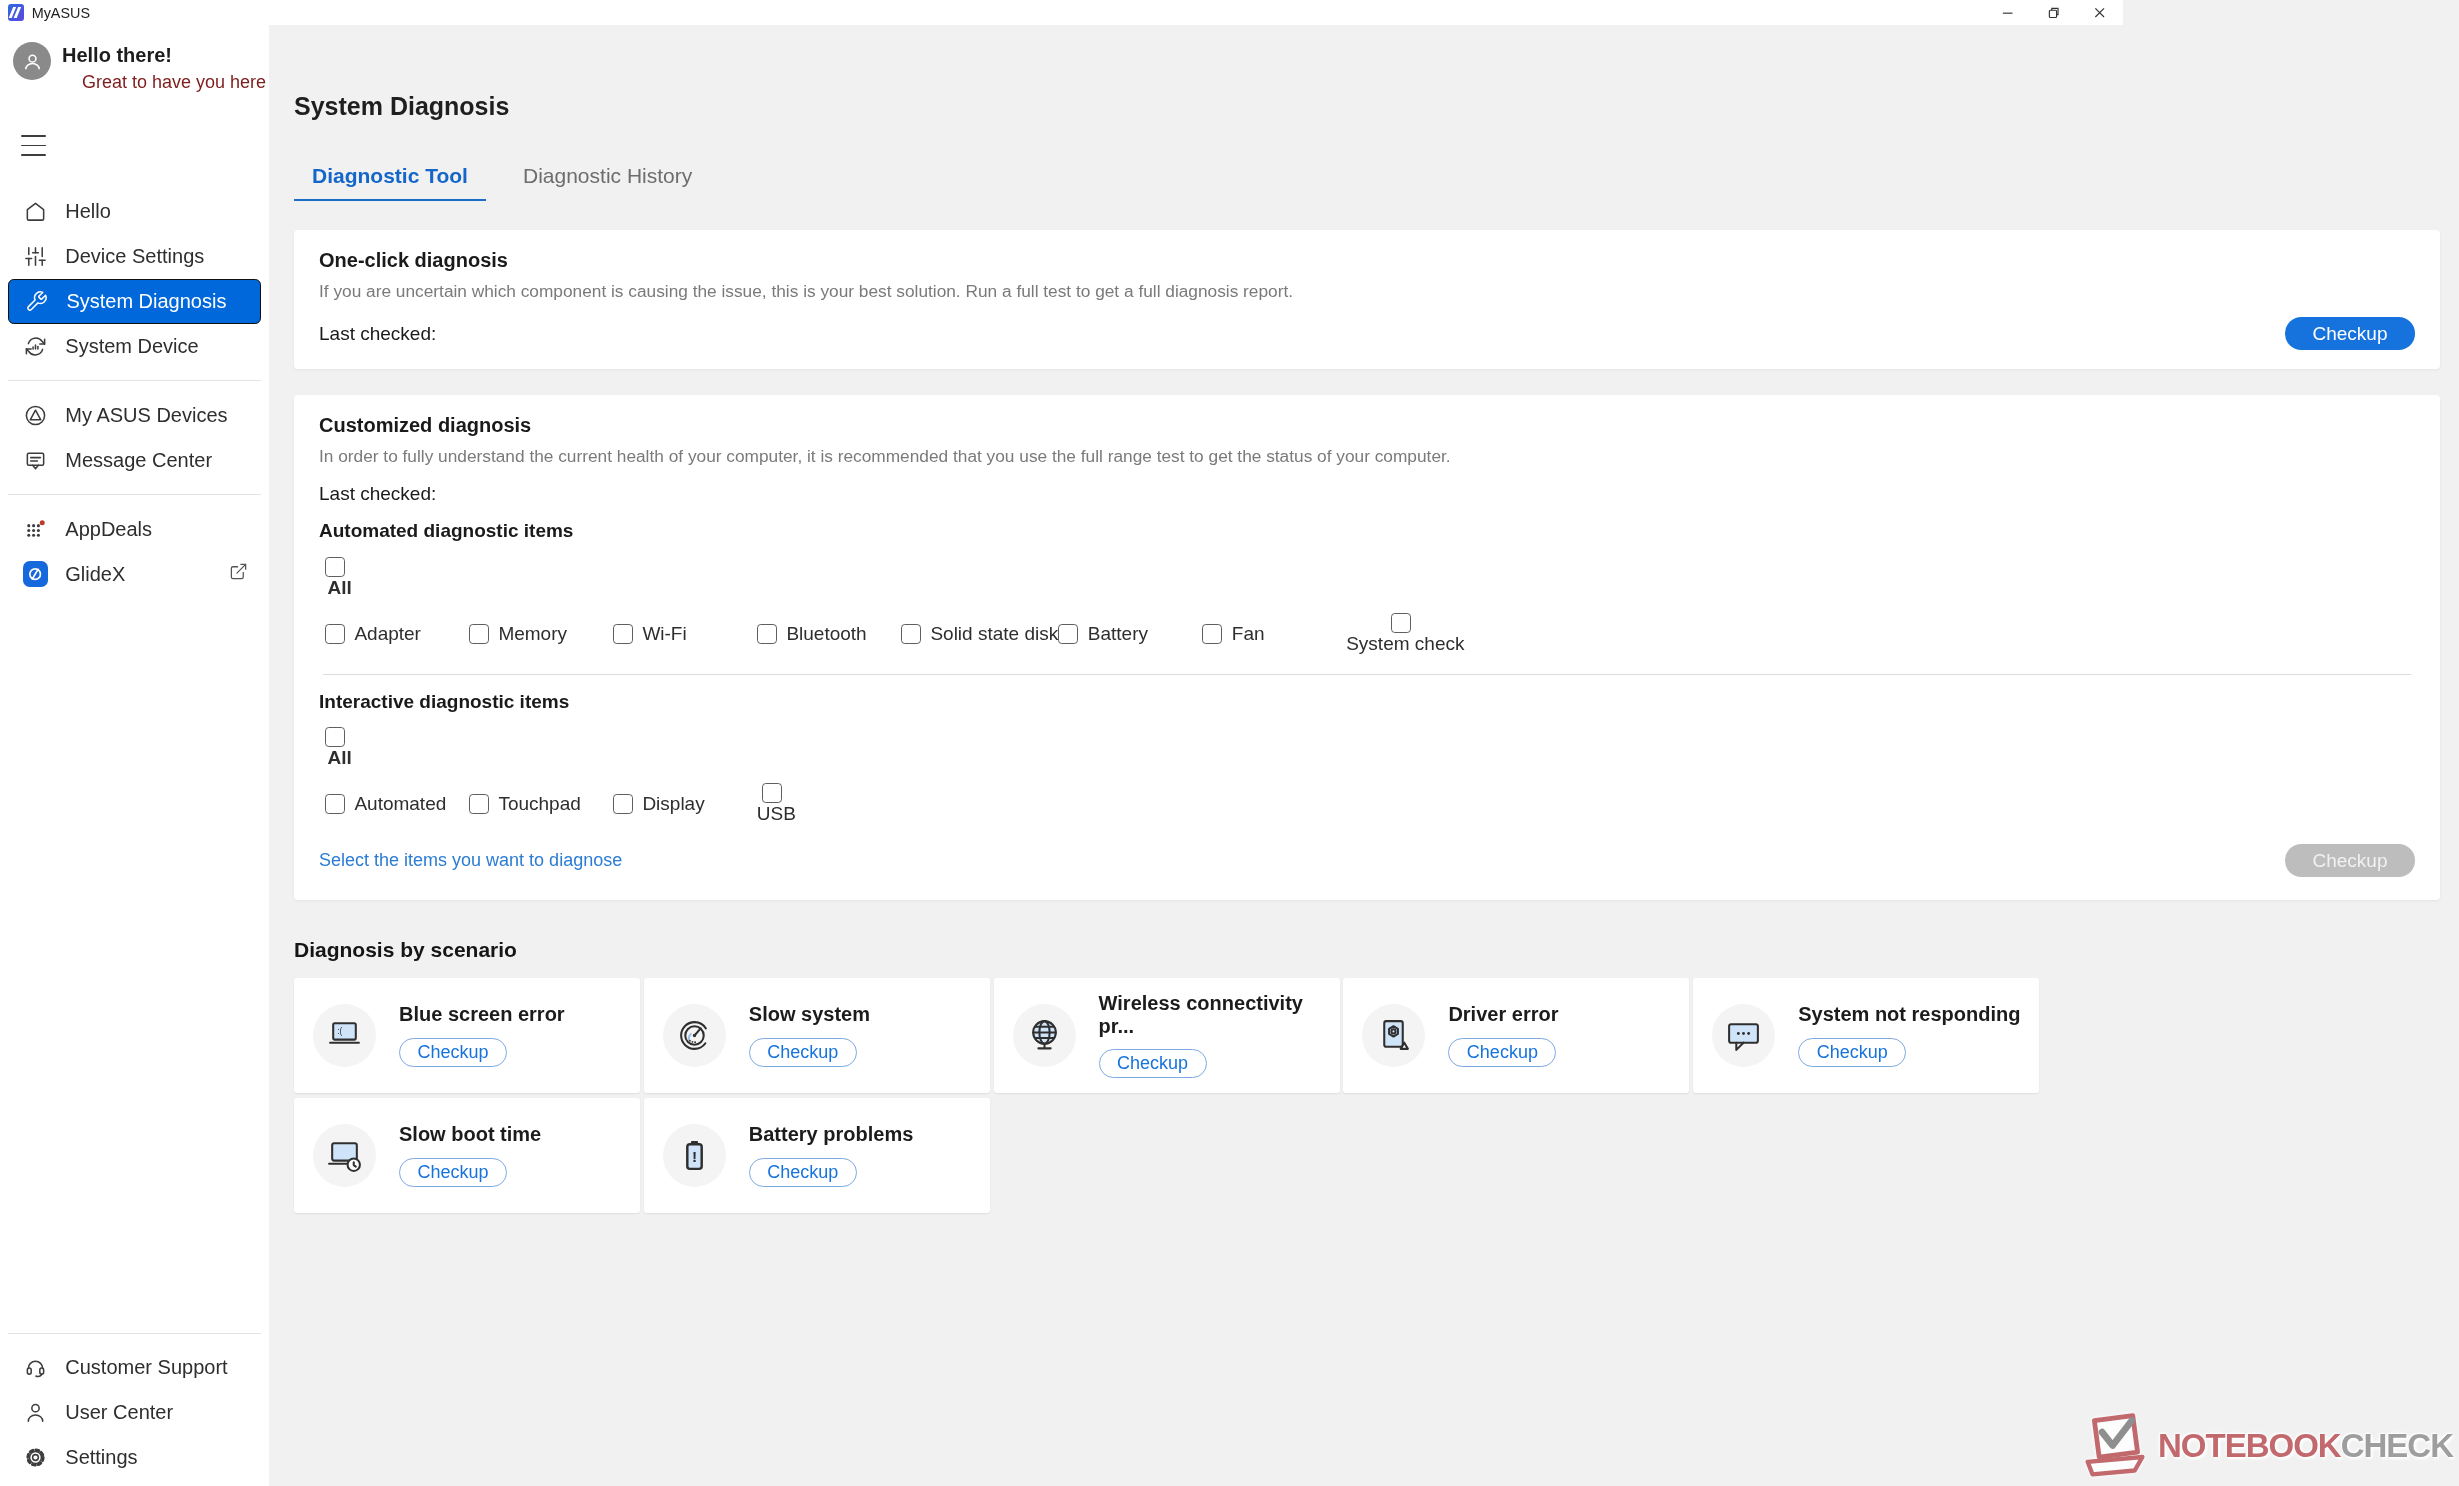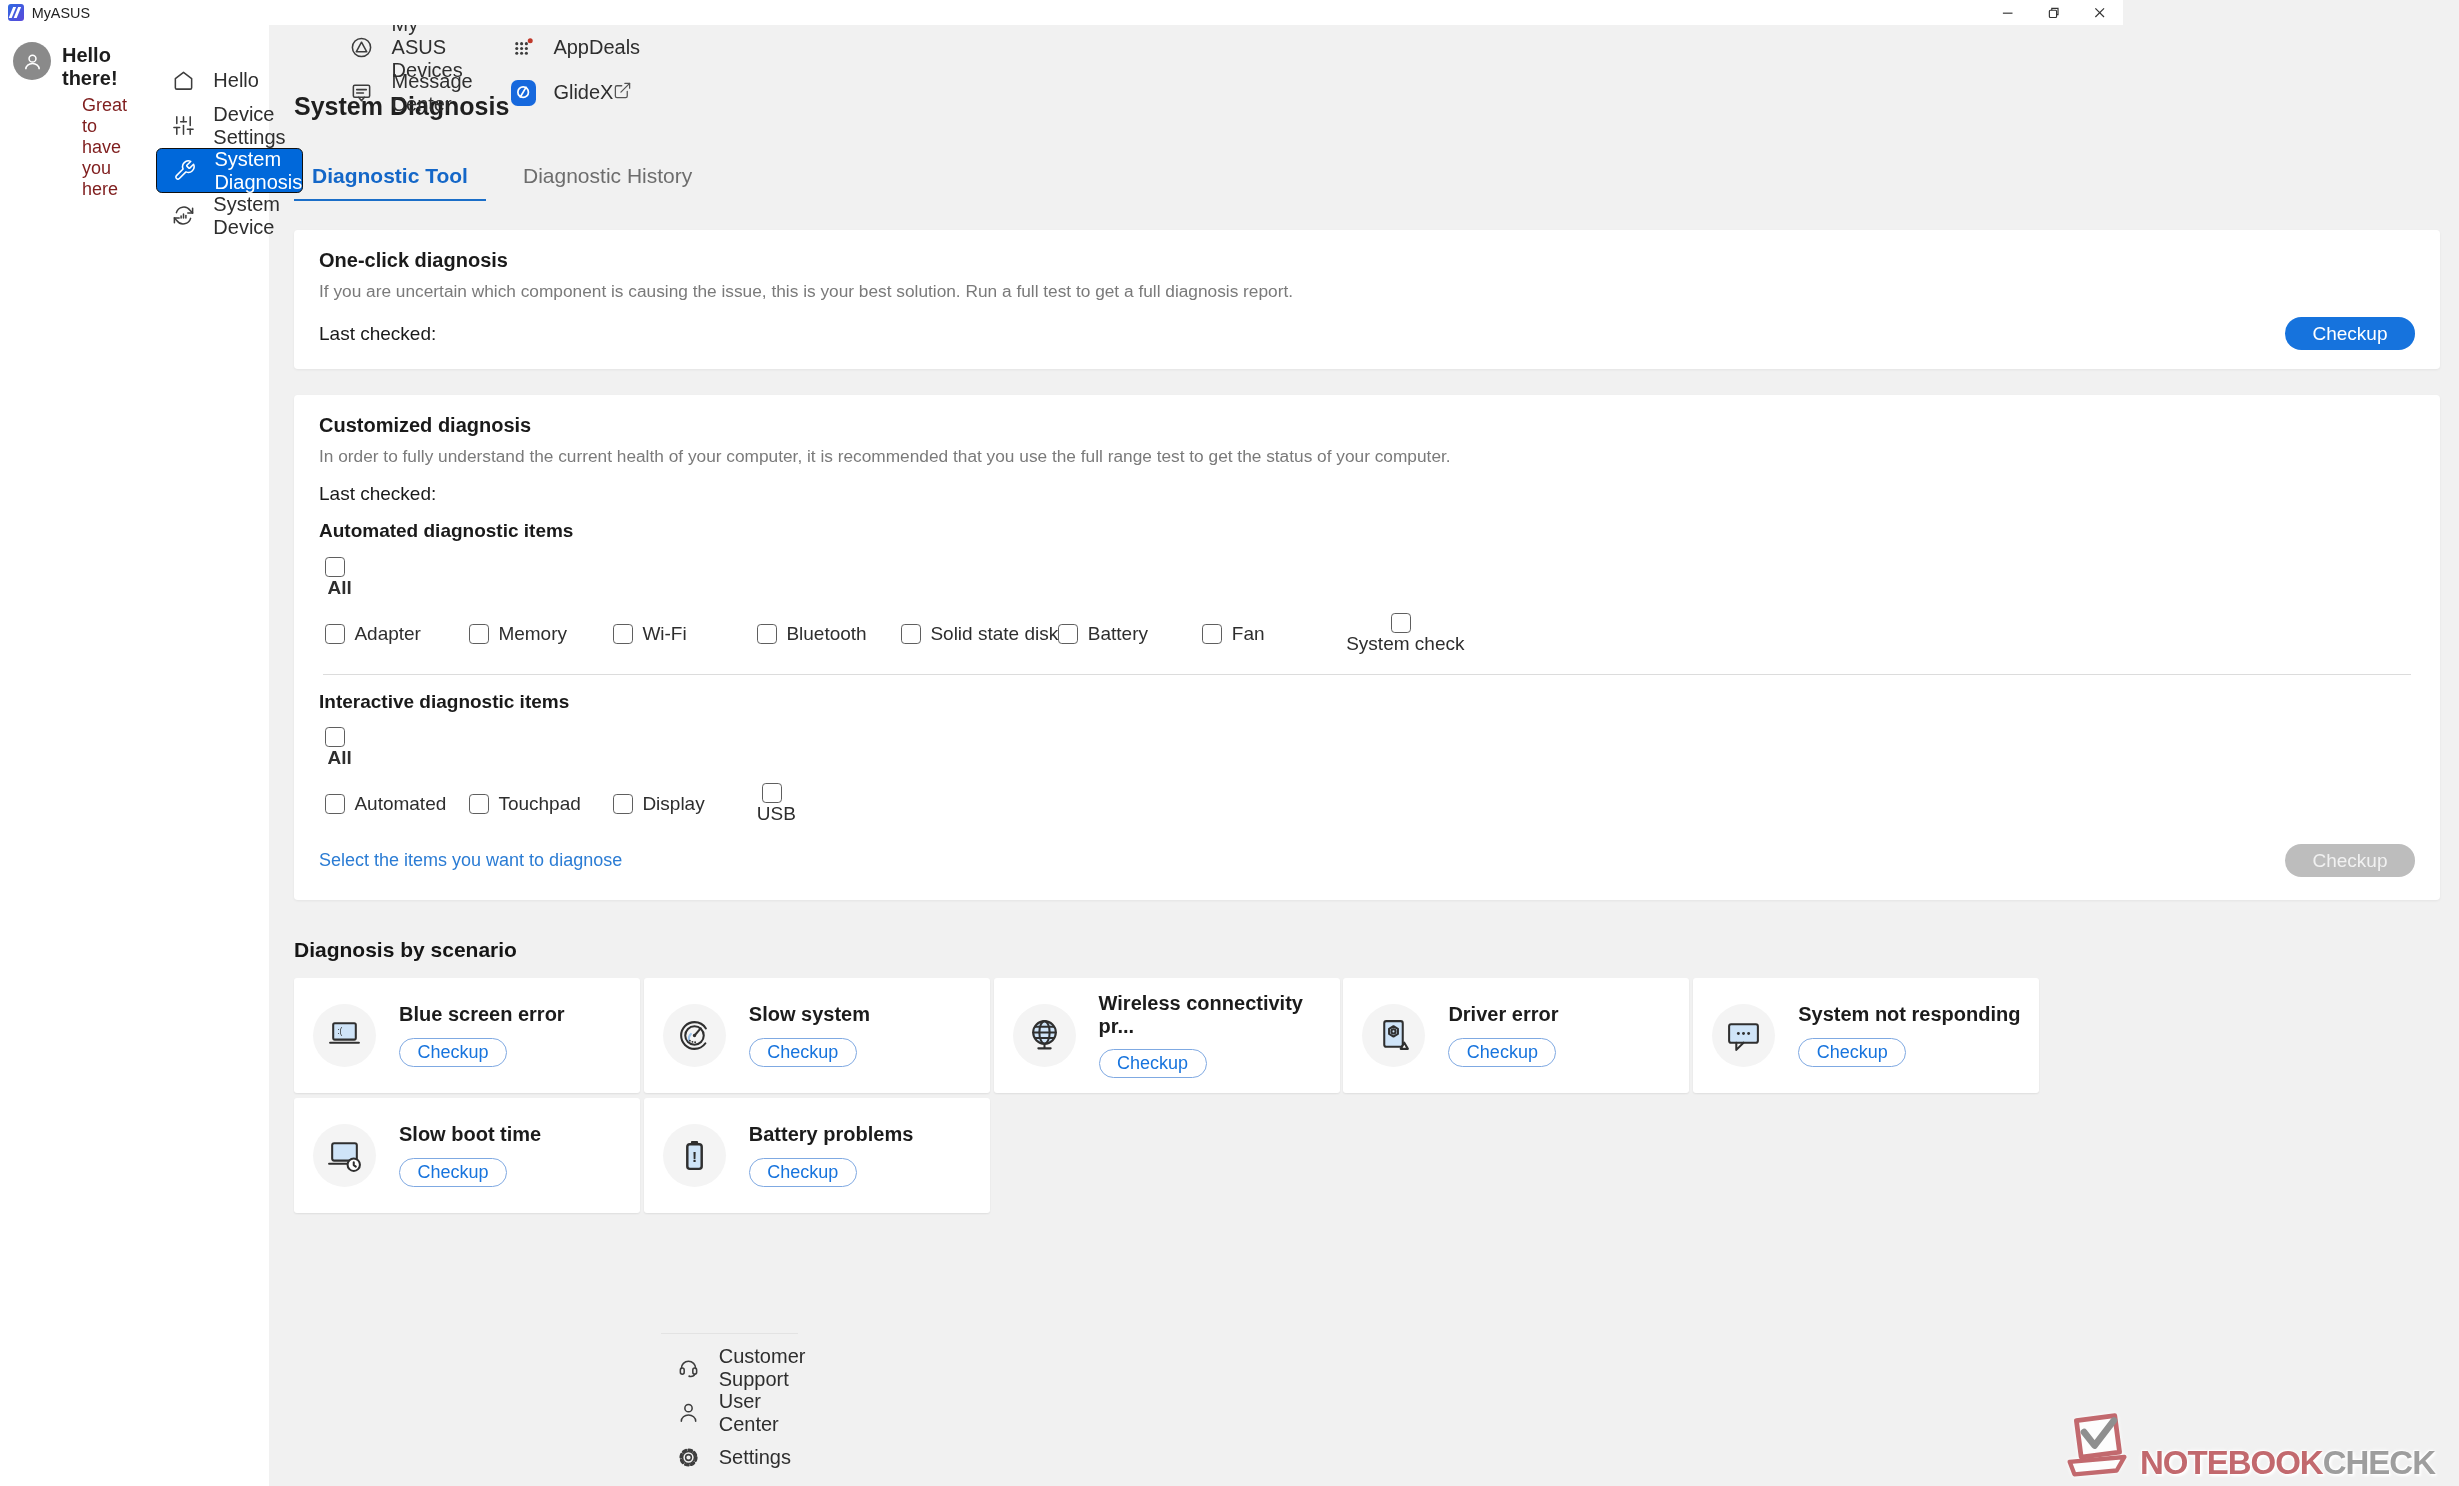--- a/index.html
+++ b/index.html
@@ -13,21 +13,21 @@
     background:linear-gradient(135deg,#2f6ae2,#5a49da); position:relative; overflow:hidden; }
   .tb-logo i { position:absolute; top:2.9px; width:2.9px; height:10.6px; background:#fff; transform:skewX(-22deg); }
   .tb-logo i:nth-child(1){ left:3.8px; } .tb-logo i:nth-child(2){ left:8.6px; }
   .tb-title { font-size:14.4px; color:#222; }
   .tb-controls { margin-left:auto; display:flex; }
   .tb-btn { width:46px; height:25px; display:flex; align-items:center; justify-content:center; }
   .tb-btn svg { stroke:#333; stroke-width:1.2; fill:none; }
 
   
   .sidebar { position:absolute; left:0; top:25px; width:269px; height:1461px;
-    background:#fff; display:flex; z-index:20; }
+    background:#fff; display:flex; flex-direction:column; z-index:20; }
   .profile { display:flex; align-items:flex-start; padding:17.3px 0 0 13.4px; }
   .avatar { width:38px; height:38px; border-radius:50%; background:#8a8a8a; flex:none;
     display:flex; align-items:center; justify-content:center; }
   .profile-txt { margin-left:10.6px; padding-top:1.9px; }
   .profile-title { font-size:20px; font-weight:bold; color:#1d1d1d; }
   .profile-sub { font-size:18px; color:#7f1d1d; margin-top:4.8px;margin-left:20px; }
   .hamburger { margin:42px 0 0 21px; width:25px; height:21px; display:flex;
     flex-direction:column; justify-content:space-between; }
   .hamburger span { height:1.9px; background:#3d3d3d; border-radius:1px; }
   .nav { margin-top:33px; }
@@ -88,21 +88,21 @@
   .card { width:346px; height:115px; background:#fff; border-radius:2.9px;
     box-shadow:0 1px 1.9px rgba(0,0,0,.08); display:flex; align-items:center; padding-left:19px; }
   .card-circle { width:63px; height:63px; border-radius:50%; background:#f4f4f4; flex:none;
     display:flex; align-items:center; justify-content:center; }
   .card-body { margin-left:23px; display:flex; flex-direction:column; }
   .card-title { font-size:20px; font-weight:bold; color:#1c1c1c; }
   .card-body .btn-outline { margin-top:11.5px; align-self:flex-start; }
   .cicon { stroke:#2f2f2f; stroke-width:2; fill:none; stroke-linecap:round; stroke-linejoin:round; }
 
   
-  .watermark { position:absolute; right:24px; bottom:3.8px; display:flex; align-items:flex-end; }
+  .watermark { position:absolute; right:6px; bottom:3.8px; display:flex; align-items:center; }
   .wm-text { font-size:33px; font-weight:800; letter-spacing:-1px;
     text-shadow:0 0 4.8px #fff, 1px 1px 1px #fff, -1px -1px 1px #fff, 1.9px 1.9px 2.9px #fff; }
   .wm-red { color:#c2696e; } .wm-gray { color:#9e9e9e; }
 </style>
 </head>
 <body>
 
 <div class="titlebar">
   <div class="tb-logo">
       <i></i>

